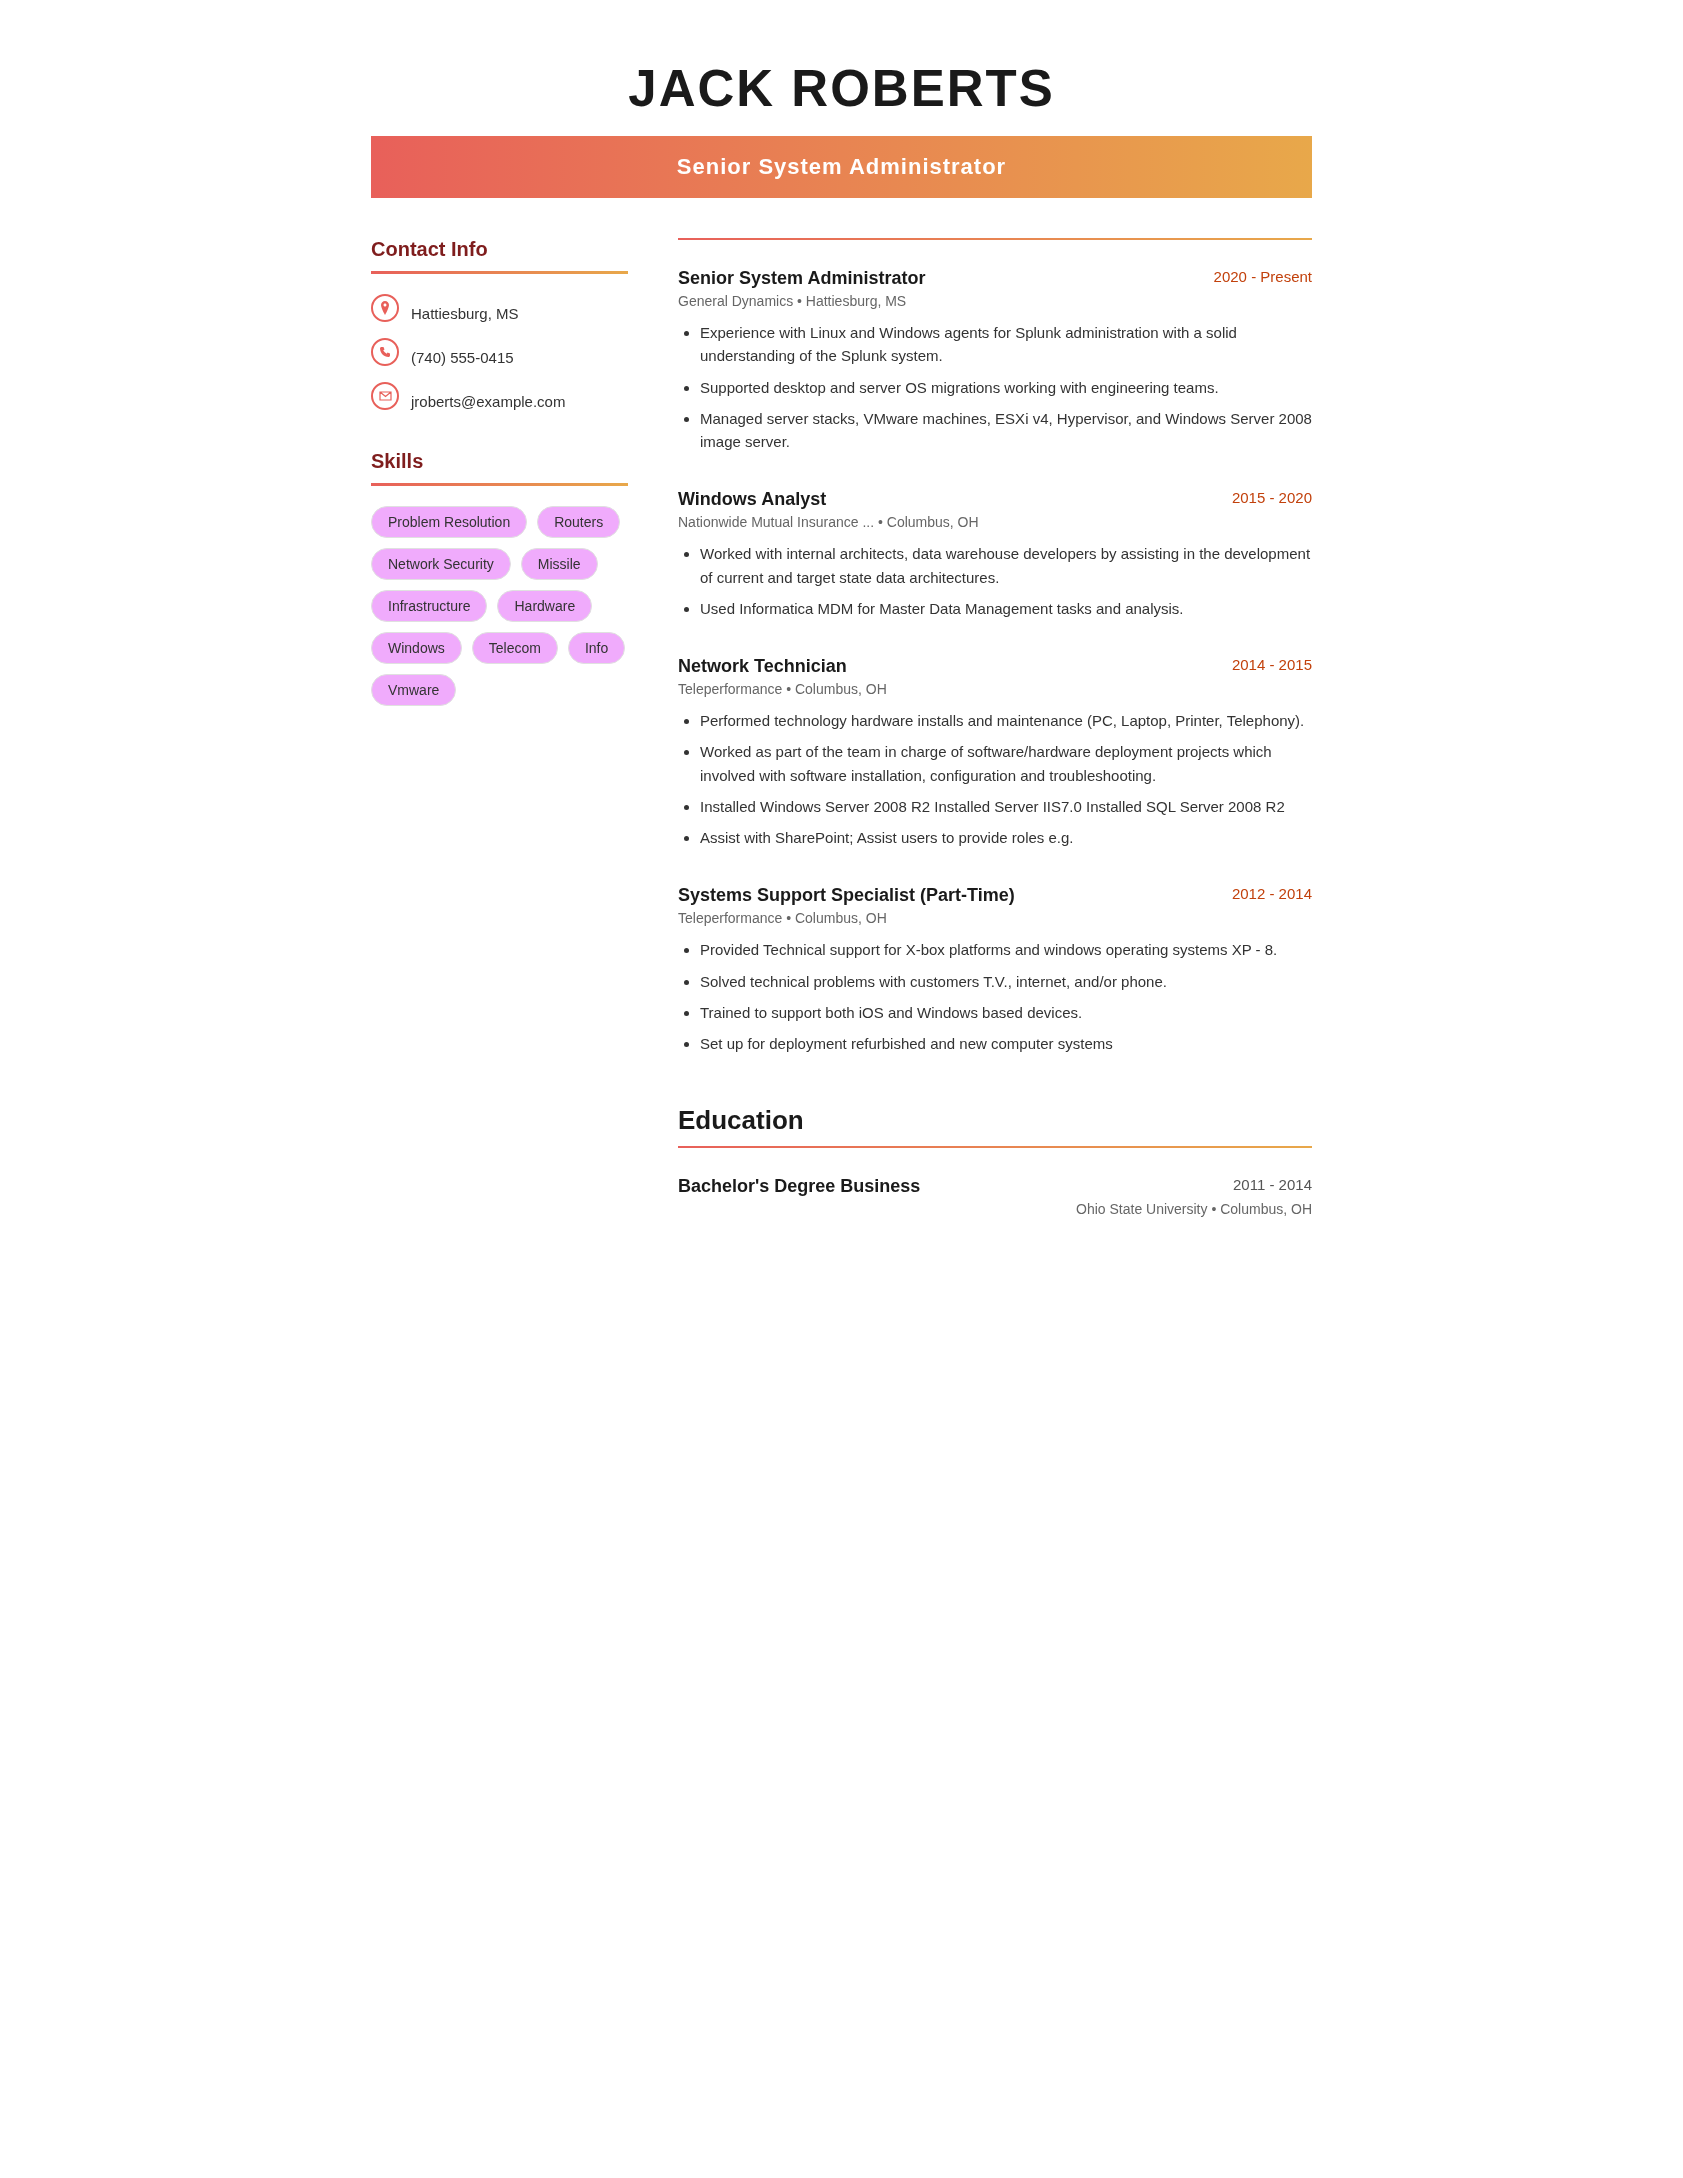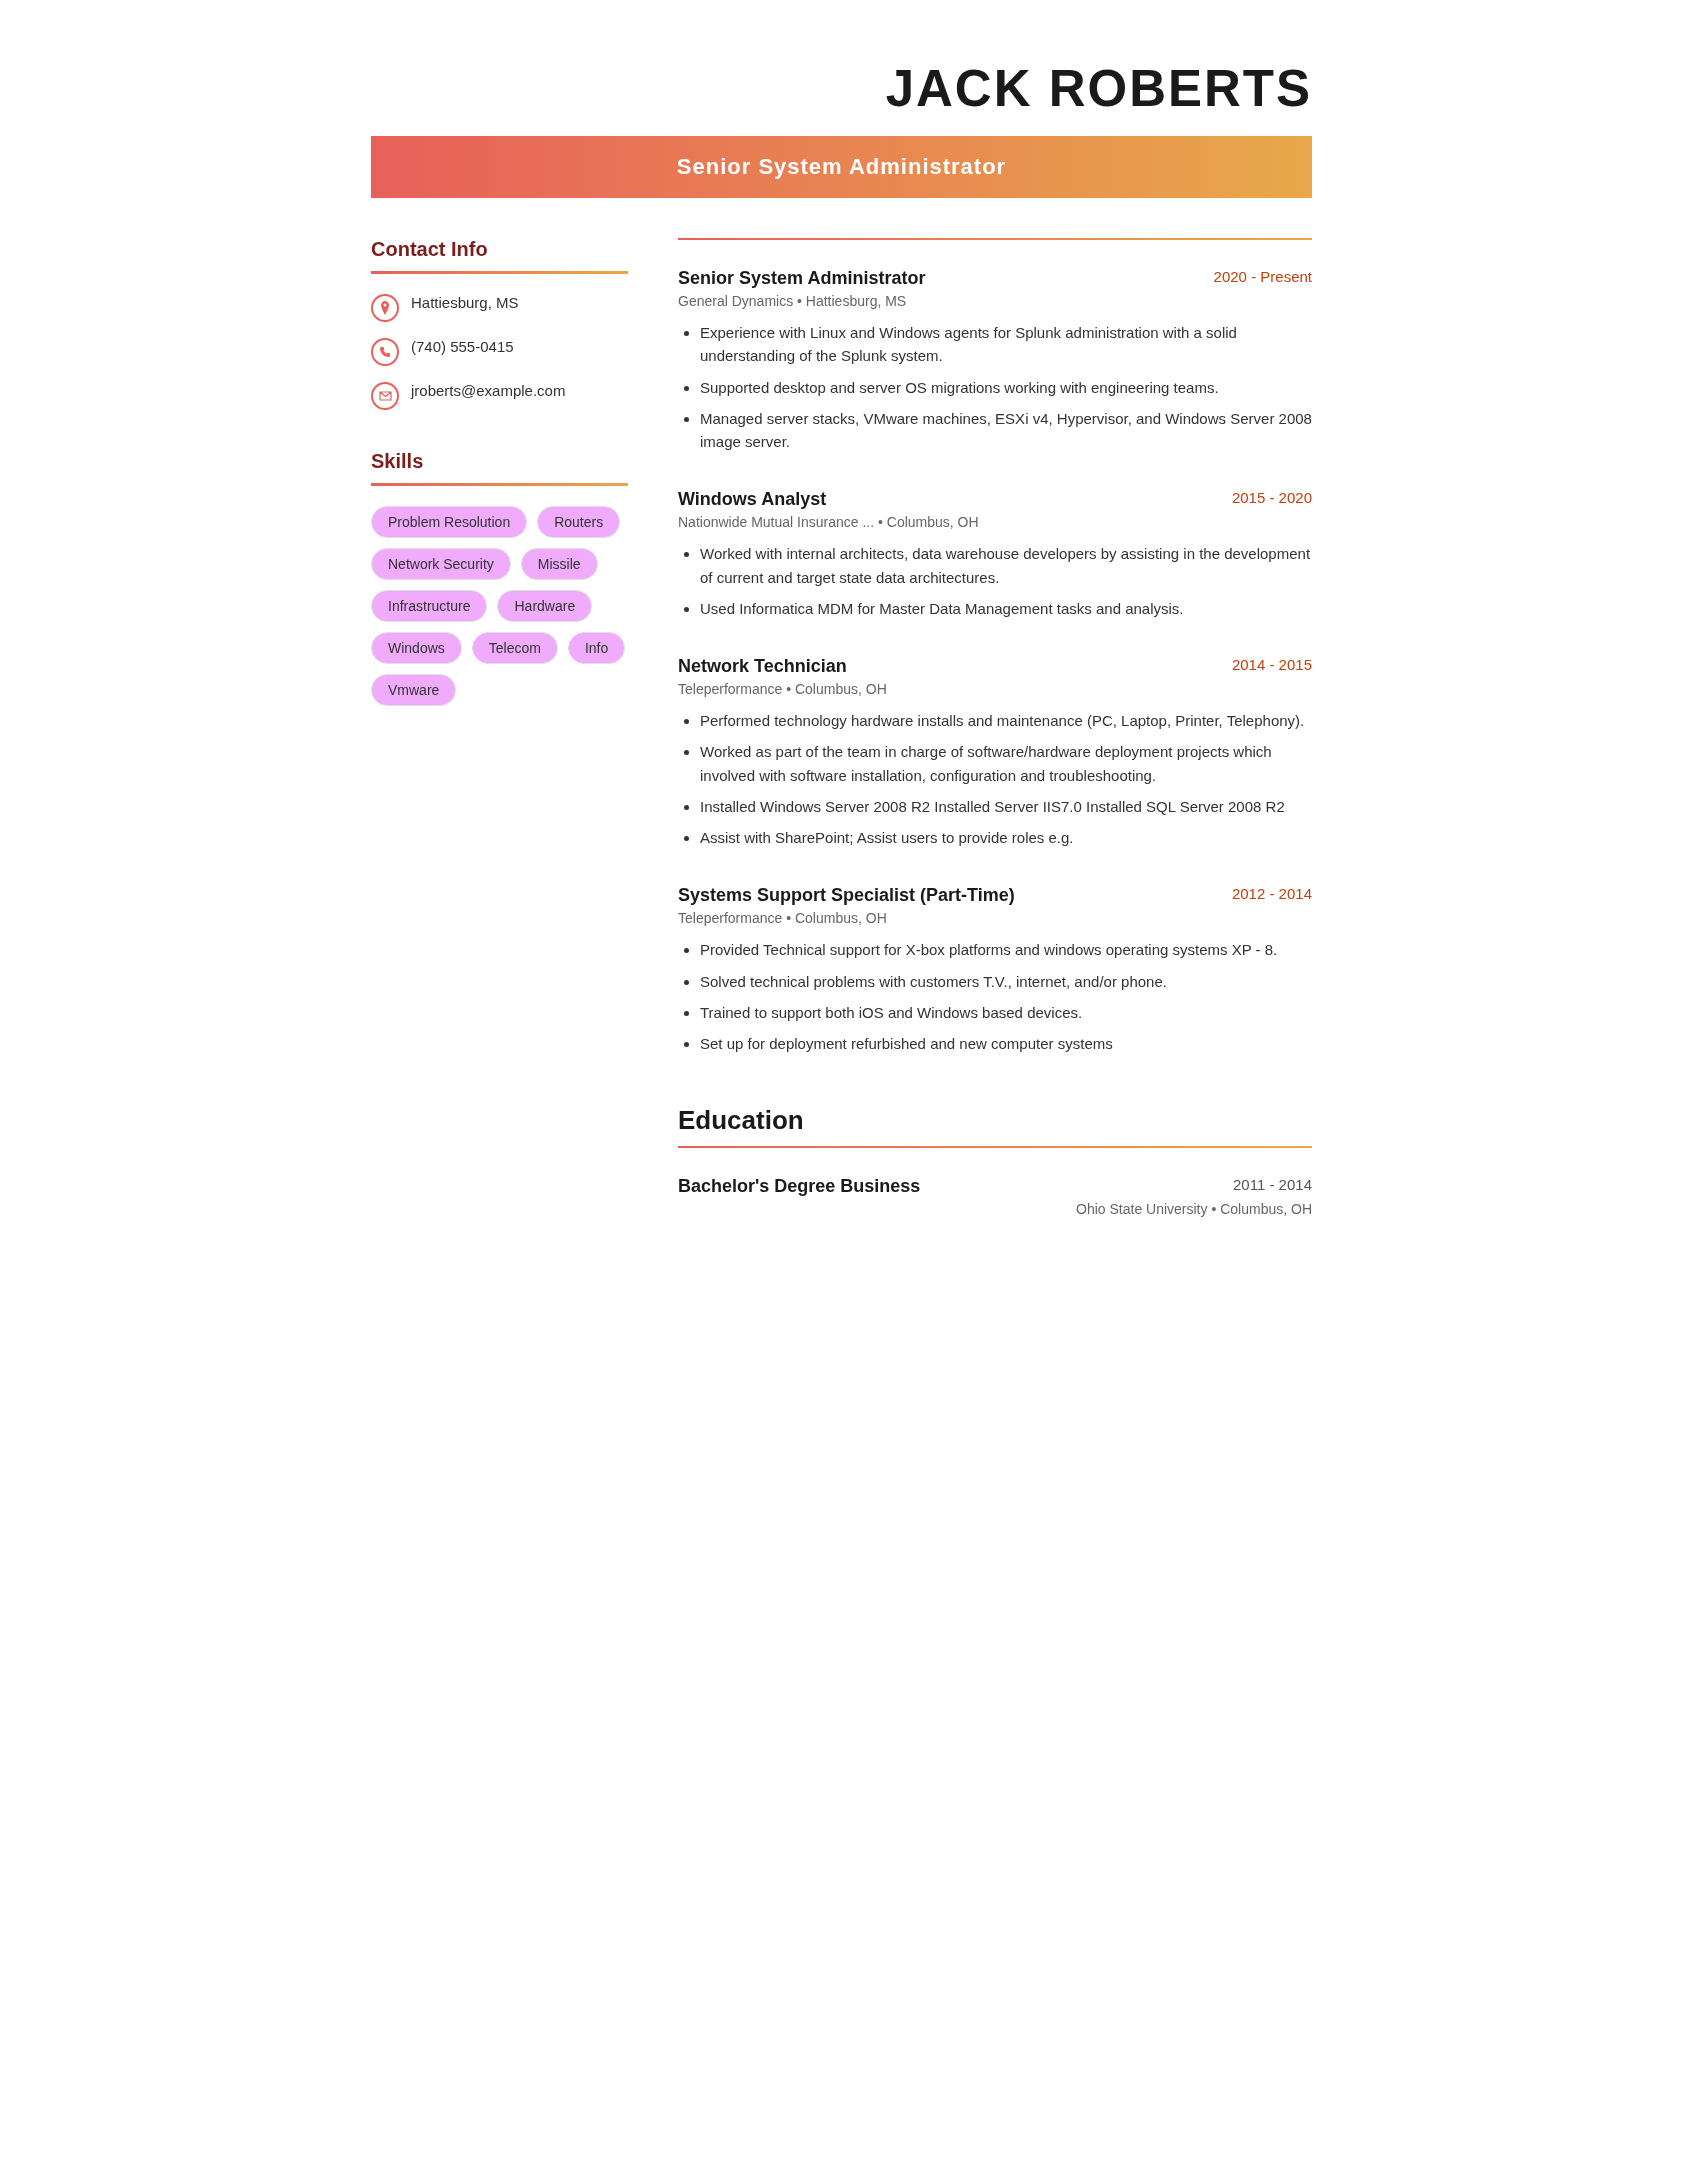--- a/index.html
+++ b/index.html
@@ -10,21 +10,21 @@
       width: 1683px;
       min-height: 2178px;
     }
     .resume-wrapper {
       width: 941px;
       margin: 0 auto;
       padding: 59px 0 79px 0;
     }
     
     .header {
-      text-align: right;
+      text-align: center;
       margin-bottom: 0;
     }
     .header-name {
       font-size: 51px;
       font-weight: 900;
       letter-spacing: 2px;
       color: #1a1a1a;
       margin-bottom: 18px;
     }
     .header-title-bar {
@@ -57,21 +57,21 @@
       margin-bottom: 10px;
     }
     .sidebar-divider {
       height: 3px;
       background: linear-gradient(to right, #e8605a, #e8a84a);
       margin-bottom: 20px;
       width: 100%;
     }
     .contact-item {
       display: flex;
-      align-items: flex-start;
+      align-items: flex-end;
       gap: 12px;
       margin-bottom: 16px;
       font-size: 15px;
       color: #333;
     }
     .contact-icon {
       width: 28px;
       height: 28px;
       border: 2px solid #e8605a;
       border-radius: 50%;

